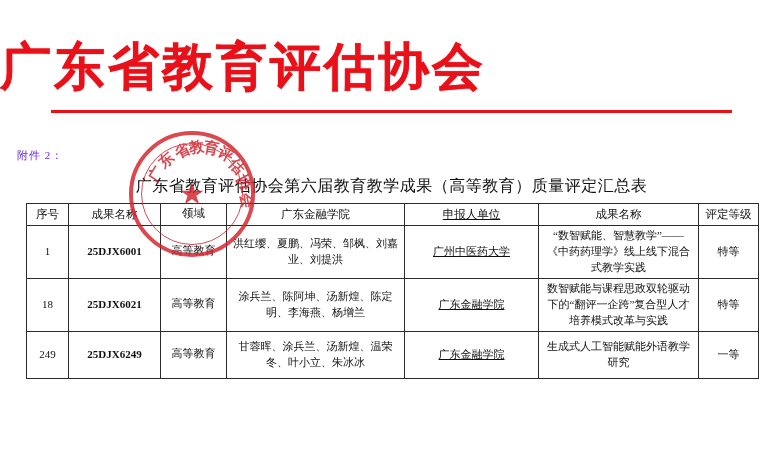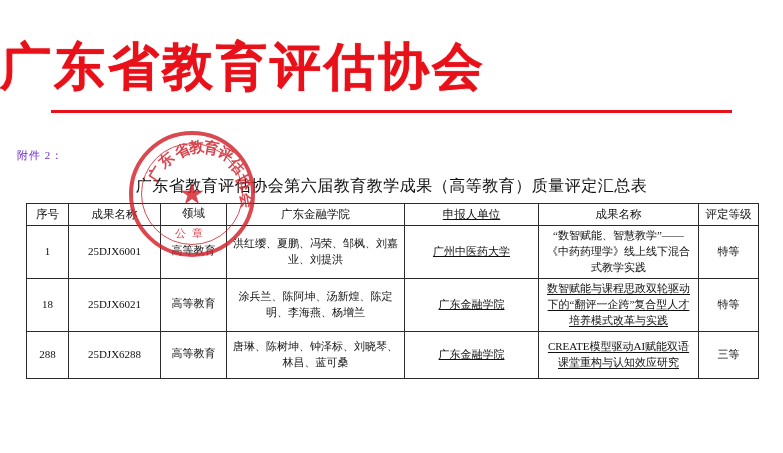--- a/index.html
+++ b/index.html
@@ -93,29 +93,29 @@
   }
   table.summary thead th {
     height: 22px;
     font-weight: normal;
     font-size: 11.5px;
   }
   table.summary tbody tr { height: 47px; }
   table.summary tbody tr.tall { height: 50px; }
 
   .col-no     { width: 42px; }
-  .col-cert   { width: 92px; }
+  .col-cert   { width: 92px; font-weight: bold; }
   .col-field  { width: 66px; font-family: Liberation Mono, monospace; }
   .col-members{ width: 178px; }
   .col-org    { width: 134px; text-decoration: underline; }
   .col-name   { width: 160px; }
   .col-grade  { width: 60px; }
 
   .members, .ach-name { line-height: 1.5; }
-  .u { text-decoration: underline; text-underline-offset: 2px; }
+  .u { text-underline-offset: 2px; }
 
   
   .seal {
     position: absolute;
     left: 129px;
     top: 131px;
     width: 126px;
     height: 126px;
     border: 4px solid #d3202a;
     border-radius: 50%;
@@ -197,38 +197,37 @@
       <tr class="tall">
         <td class="col-no">18</td>
         <td class="col-cert">25DJX6021</td>
         <td class="col-field">高等教育</td>
         <td class="col-members members">涂兵兰、陈阿坤、汤新煌、陈定明、李海燕、杨增兰</td>
         <td class="col-org">广东金融学院</td>
         <td class="col-name ach-name u">数智赋能与课程思政双轮驱动下的“翻评一企跨”复合型人才培养模式改革与实践</td>
         <td class="col-grade">特等</td>
       </tr>
       <tr>
-        <td class="col-no">288</td>
-        <td class="col-cert">25DJX6288</td>
+        <td class="col-no">249</td>
+        <td class="col-cert">25DJX6249</td>
         <td class="col-field">高等教育</td>
-        <td class="col-members members">唐琳、陈树坤、钟泽标、刘晓琴、林昌、蓝可桑</td>
+        <td class="col-members members u">甘蓉晖、涂兵兰、汤新煌、温荣冬、叶小立、朱冰冰</td>
         <td class="col-org">广东金融学院</td>
-        <td class="col-name ach-name u">CREATE模型驱动AI赋能双语课堂重构与认知效应研究</td>
-        <td class="col-grade">三等</td>
+        <td class="col-name ach-name">生成式人工智能赋能外语教学研究</td>
+        <td class="col-grade">一等</td>
       </tr>
     </tbody>
   </table>
 </div>
 
 <div class="seal">
   <div class="seal-inner"></div>
   <div class="seal-star">★</div>
   <div class="seal-char" style="left:16px; top:30px; transform:rotate(-58deg);">广</div>
   <div class="seal-char" style="left:26px; top:16px; transform:rotate(-42deg);">东</div>
   <div class="seal-char" style="left:42px; top:7px; transform:rotate(-26deg);">省</div>
   <div class="seal-char" style="left:56px; top:3px; transform:rotate(-8deg);">教</div>
   <div class="seal-char" style="left:71px; top:4px; transform:rotate(10deg);">育</div>
   <div class="seal-char" style="left:85px; top:10px; transform:rotate(28deg);">评</div>
   <div class="seal-char" style="left:96px; top:22px; transform:rotate(46deg);">估</div>
   <div class="seal-char" style="left:103px; top:38px; transform:rotate(62deg);">协</div>
   <div class="seal-char" style="left:106px; top:56px; transform:rotate(80deg);">会</div>
-  <div class="seal-bottom">公章</div>
 </div>
 
 </body></html>

